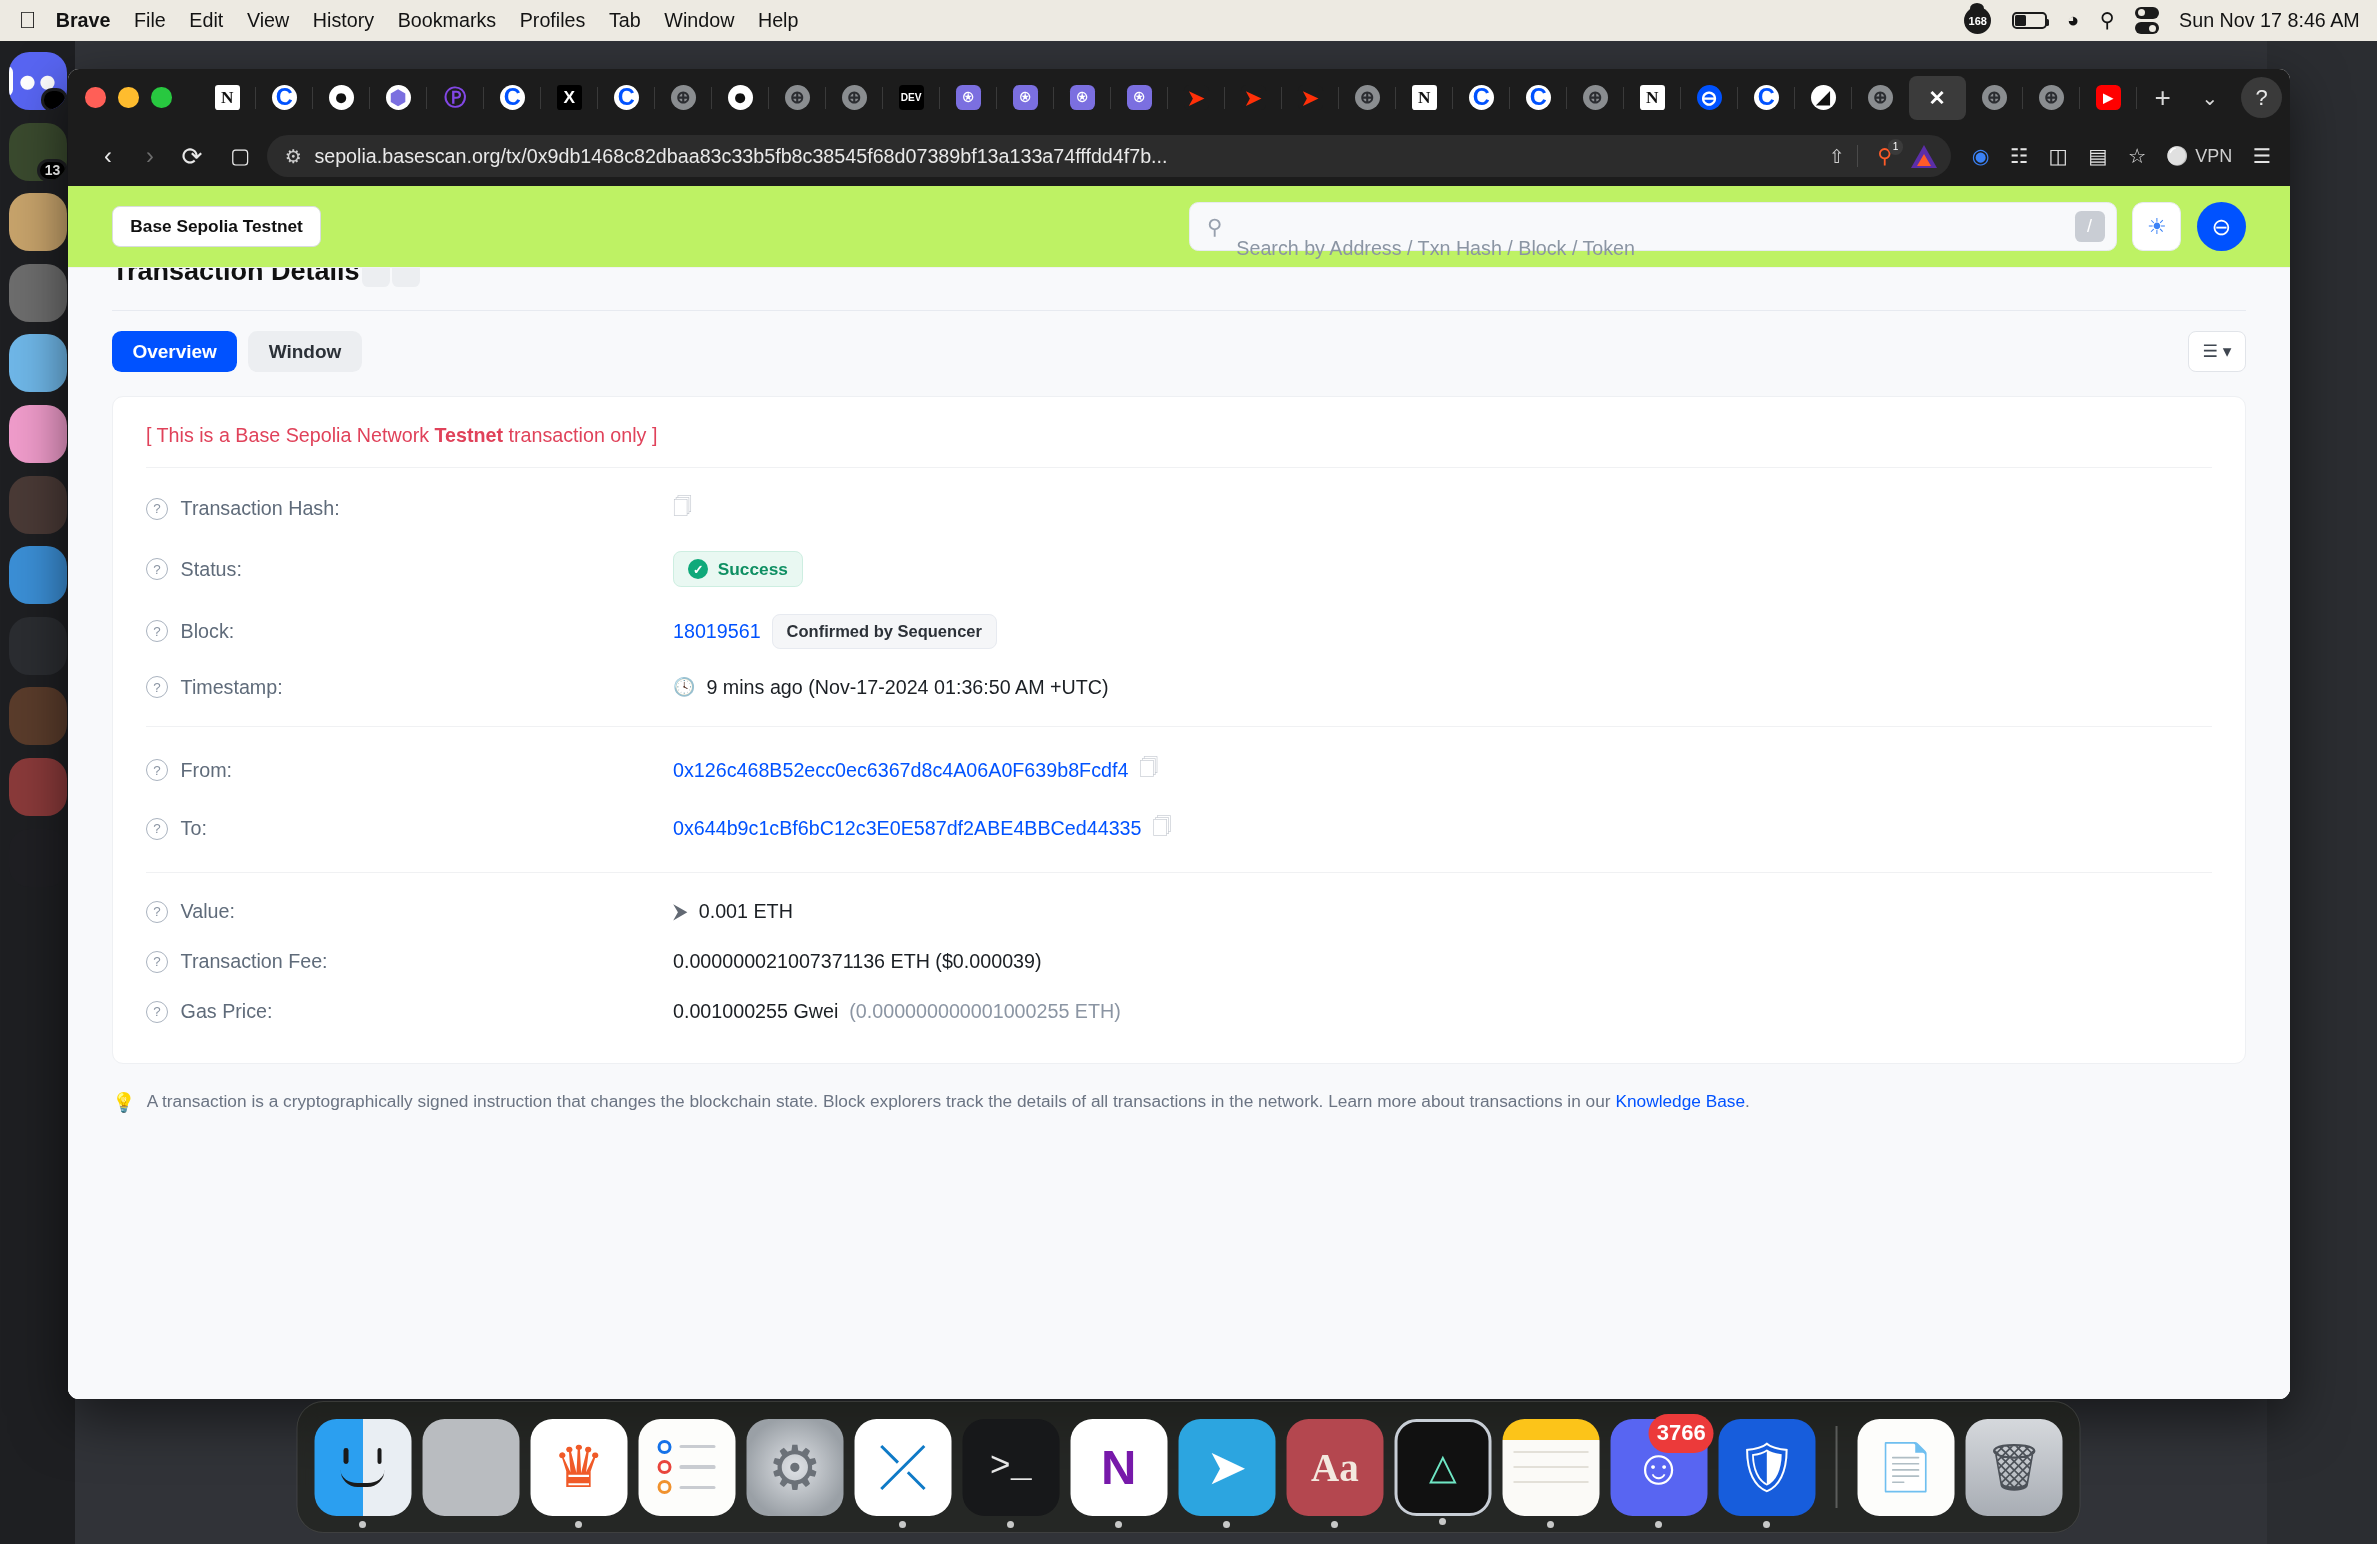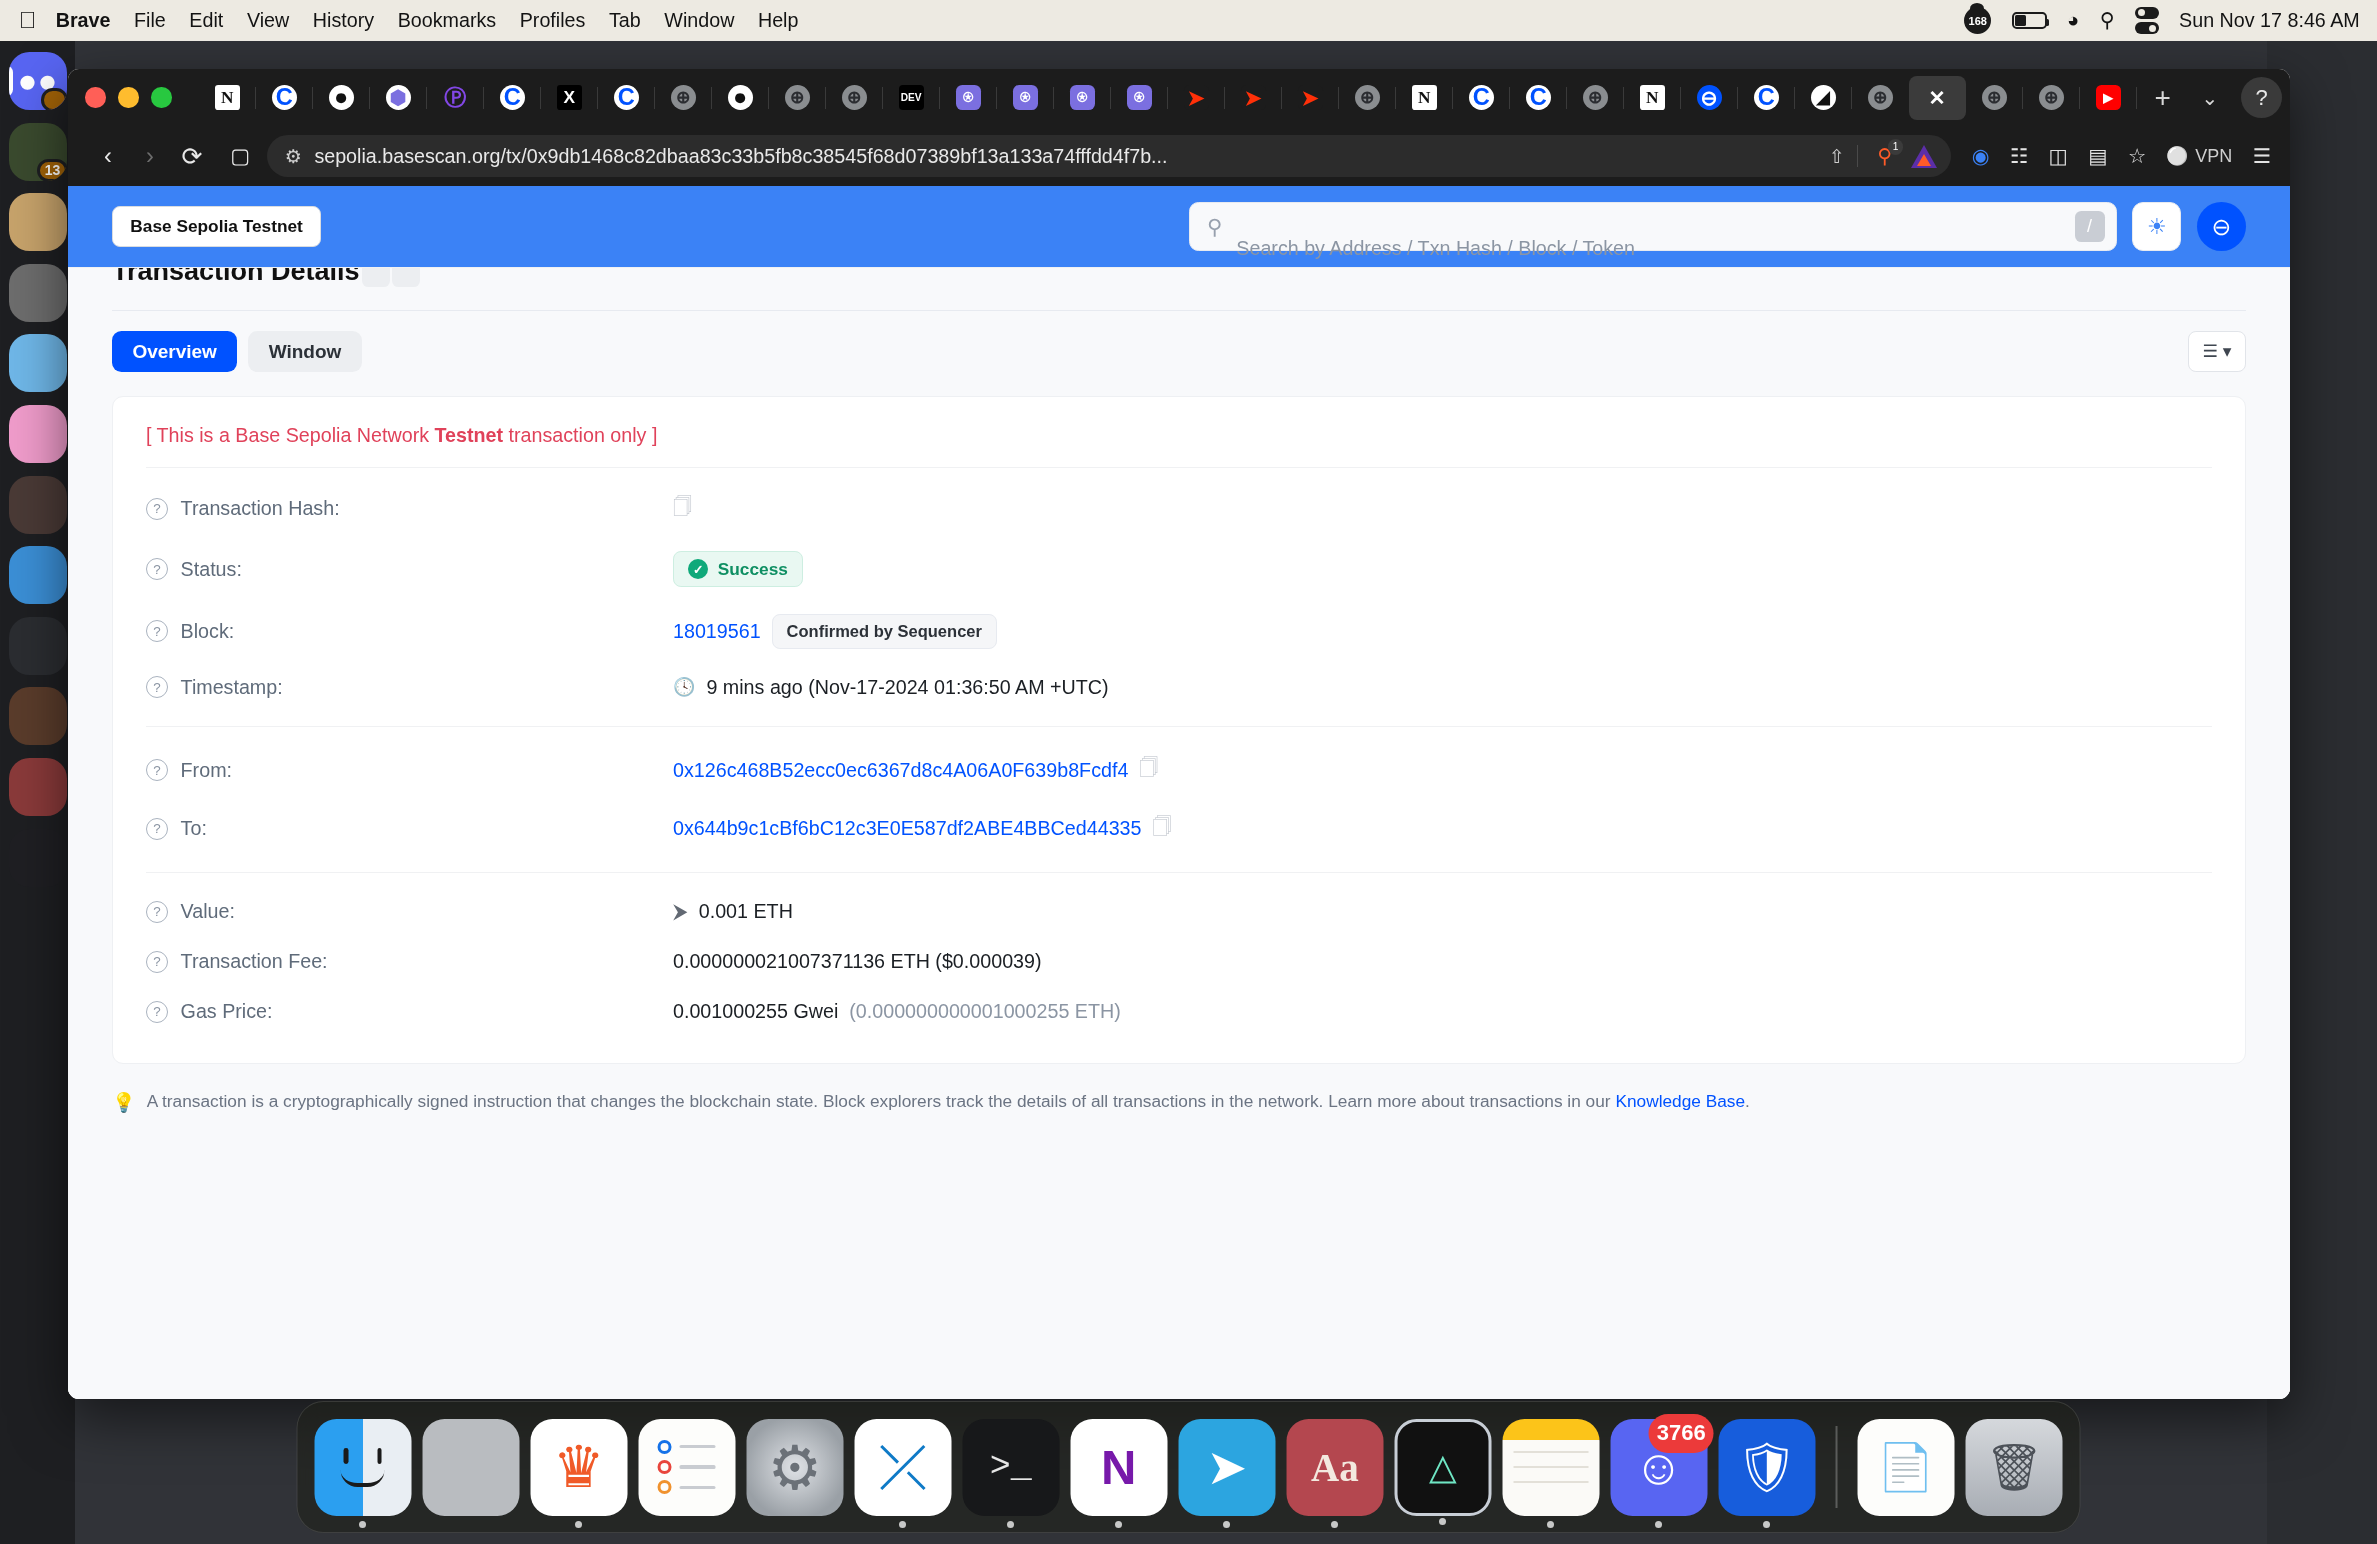--- a/index.html
+++ b/index.html
@@ -73,21 +73,21 @@
     background: #313338; display: flex; z-index: 1;
   }
   #discord-rail {
     width: 75px; background: #1e1f22; padding-top: 11px;
     display: flex; flex-direction: column; align-items: center; gap: 12.6px;
   }
   .guild { width: 58px; height: 58px; border-radius: 20.4px; position: relative; overflow: hidden;
     background: #5865f2; flex: 0 0 auto; }
   .guild .gbadge {
     position: absolute; right: -1.6px; bottom: -1.6px; min-width: 27px; height: 23.6px;
-    background: #a16207; color: #fff; border-radius: 11.8px; font-size: 14px; font-weight: bold;
+    background: #000000; color: #fff; border-radius: 11.8px; font-size: 14px; font-weight: bold;
     display:flex; align-items:center; justify-content:center; padding: 0 4.7px; border: 3.1px solid #1e1f22; margin-top: 28px;
   }
   .guild-pill { position: absolute; left: -9.4px; top: 50%; transform: translateY(-50%);
     width: 14px; height: 31px; border-radius: 7px; background: #fff; }
   #discord-main { flex: 1; background: #313338; position: relative; }
   #discord-right { position: absolute; right: 0; top: 0; width: 110px; bottom: 0; background: #2b2d31; }
   .dc-chev { position:absolute; right: 28px; width: 41px; height: 41px; border-radius: 7.9px;
     background:#3f4248; color:#dbdee1; font-size: 23.6px; display:flex; align-items:center; justify-content:center; }
   .dc-dots { position:absolute; right: 20.4px; top: 149px; color:#dbdee1; font-size: 31px; letter-spacing: 2.4px;}
   .dc-greenpanel { position:absolute; right: 94px; top: 110px; width: 330px; height: 157px;
@@ -163,21 +163,21 @@
   .brave-tri::after { content:""; position:absolute; left:-7px; top: 9.4px; border-left: 7px solid transparent;
     border-right: 7px solid transparent; border-bottom: 12.6px solid #ff5b28; }
   .right-ics { display:flex; align-items:center; gap: 20.4px; margin-left: 20.4px; }
   .r-ic { color: #e3e3e3; font-size: 20.4px; display:flex; align-items:center; justify-content:center; }
   .r-ic.blue { color: #3b82f6; }
   .vpn-pill { display:flex; align-items:center; gap:6.3px; color:#cfcfcf; font-size: 18px; }
 
   
   #page { background: #fff; height: calc(100% - 116px); overflow: hidden; position: relative; }
   #bs-header {
-    height: 82px; display: flex; align-items: center; padding: 0 44px; background: #3b82f6;
+    height: 82px; display: flex; align-items: center; padding: 0 44px; background: #bef264;
     border-bottom: 0.8px solid #f0f1f3;
   }
   .net-badge {
     border: 0.8px solid #d9dce0; border-radius: 7.9px; padding: 8.6px 17.3px;
     font-size: 17.3px; font-weight: bold; color: #111; background: #fff;
   }
   .bs-search {
     margin-left: auto; width: 928px; height: 49px; background: #f8f9fb; border: 0.8px solid #e7eaf0;
     border-radius: 9.4px; display: flex; align-items: center; gap: 14px; padding: 0 11px 0 17.3px;
   }

